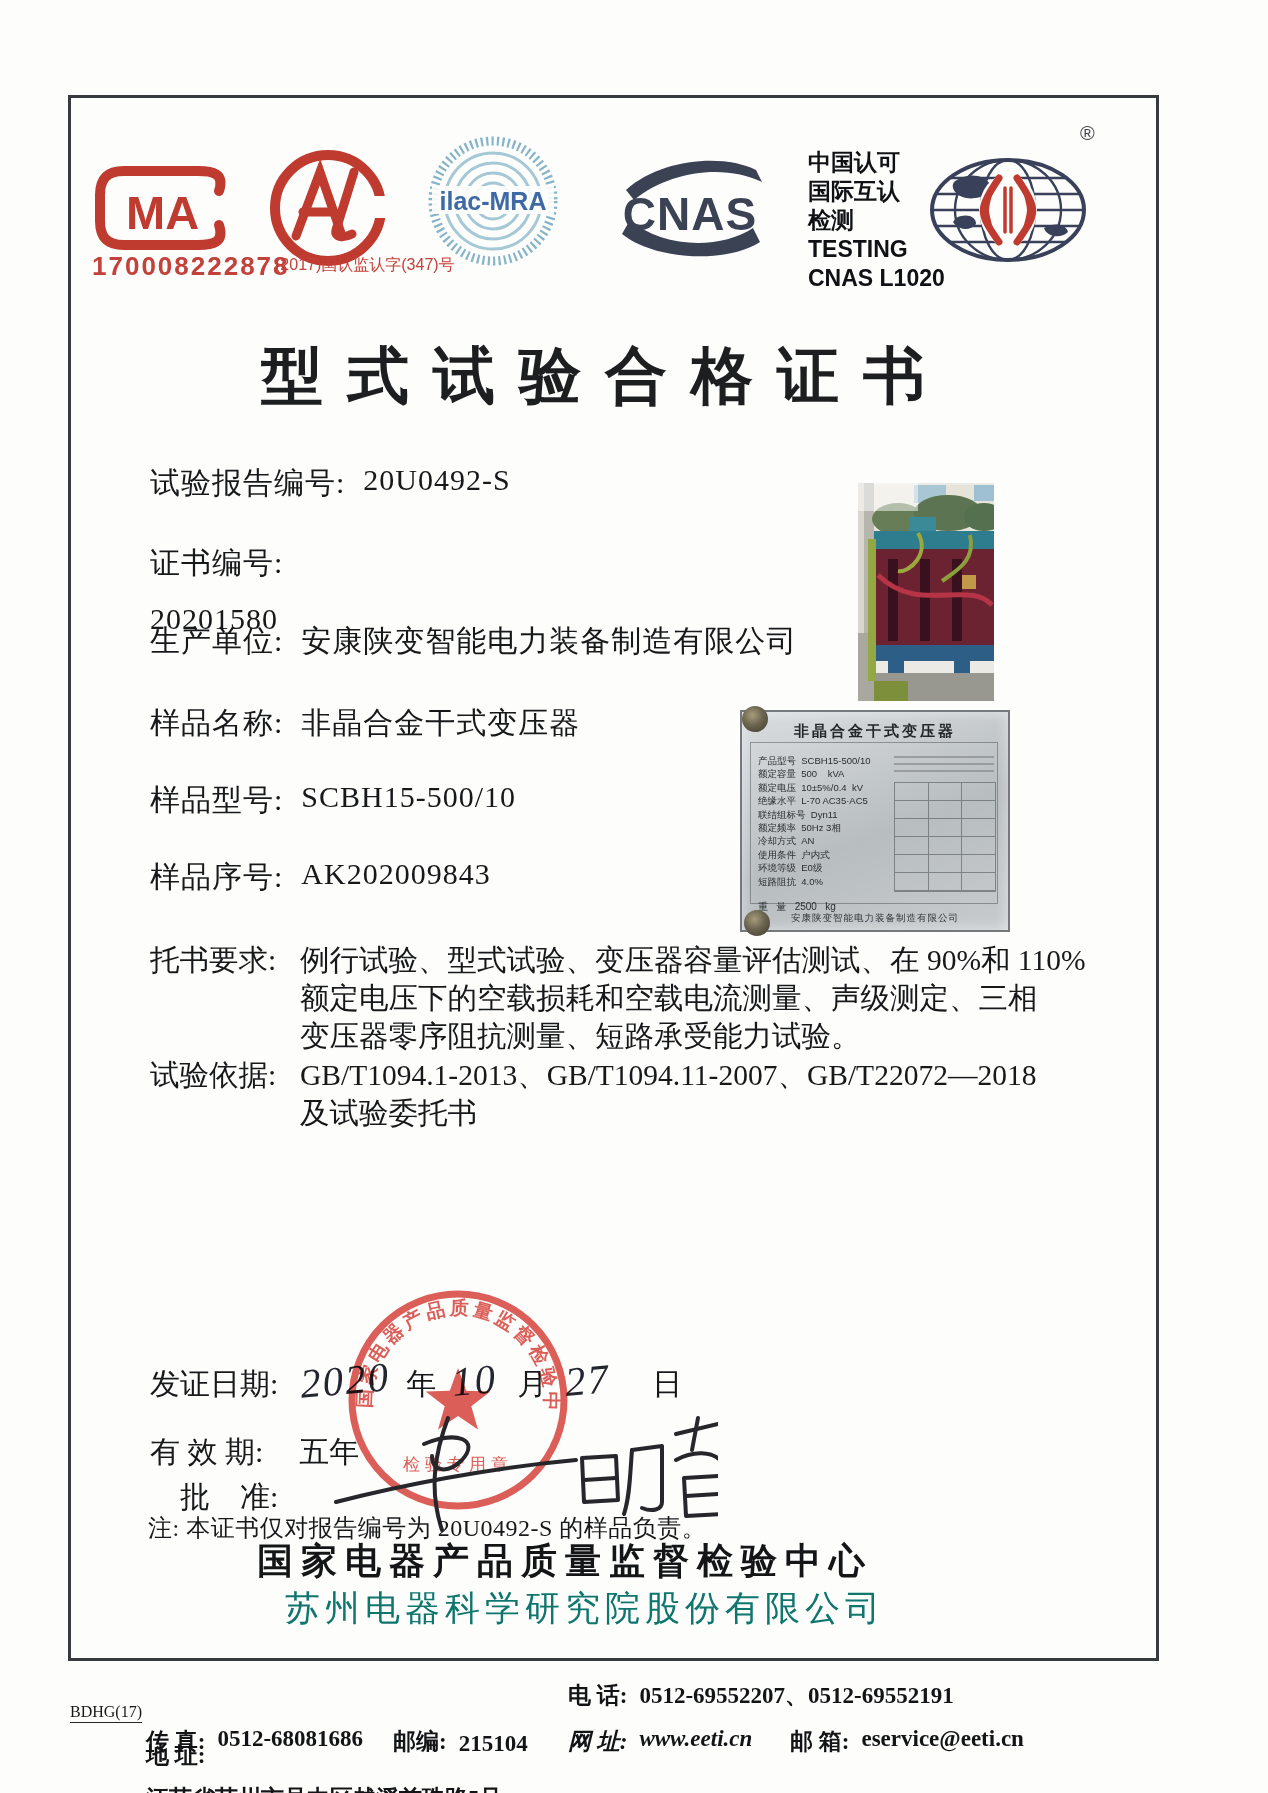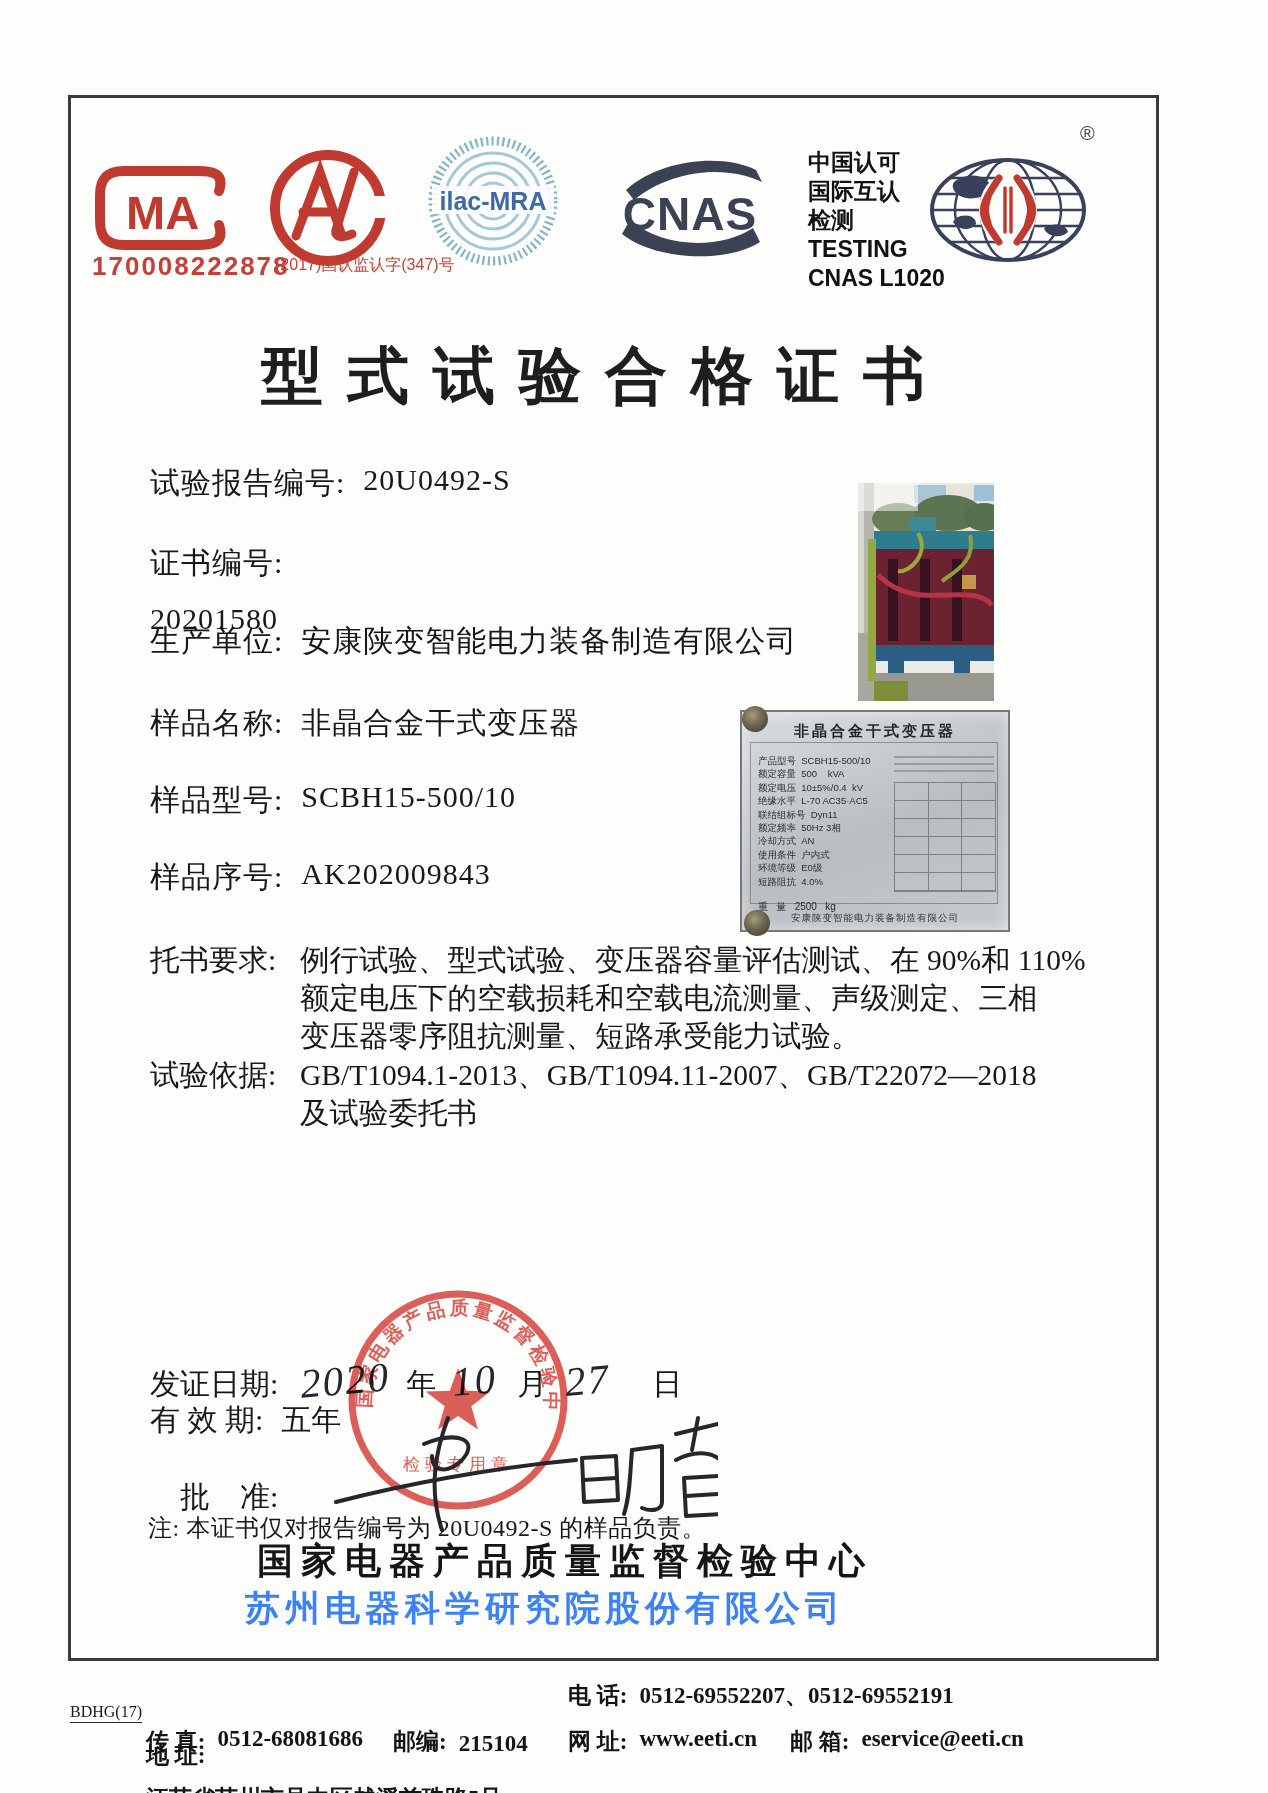--- a/index.html
+++ b/index.html
@@ -40,29 +40,29 @@
   .sec-label{flex:none;width:150px;white-space:pre;}
   .sec-body{white-space:pre-line;}
   #sec-items{left:150px;top:941px;}
   #sec-basis{left:150px;top:1056px;}
   #sec-conclusion{left:150px;top:1131px;line-height:40px;}
 
   
   #issue-row{left:150px;top:1356px;display:flex;align-items:baseline;font-size:30px;white-space:pre;}
   .hand{font-style:italic;font-size:41px;color:#23262e;display:inline-block;transform:rotate(-5deg);letter-spacing:2px;}
   .u-year{margin:0 16px 0 22px;} .u-mo{margin:0 20px 0 16px;} .u-day{margin:0 0 0 18px;}
-  #validity-row{left:150px;top:1400px;display:flex;gap:18px;font-size:30px;white-space:pre;}
+  #validity-row{left:150px;top:1432px;display:flex;gap:36px;font-size:30px;white-space:pre;}
   #approval-row{left:150px;top:1443px;font-size:30px;white-space:pre;}
 
   #stamp{left:342px;top:1284px;mix-blend-mode:multiply;opacity:.85;}
   #signature{left:328px;top:1402px;}
 
   #note-line{left:148px;top:1512px;font-size:24px;letter-spacing:.5px;}
   #org-line1{left:245px;top:1537px;width:640px;text-align:center;font-size:36px;letter-spacing:8px;font-weight:bold;color:#141517;}
-  #org-line2{left:245px;top:1585px;width:640px;text-align:left;font-size:35px;letter-spacing:5px;font-weight:bold;color:#3b82f6;}
+  #org-line2{left:245px;top:1585px;width:640px;text-align:right;font-size:35px;letter-spacing:5px;font-weight:normal;color:#0f766e;}
 
   
   #photo{left:858px;top:483px;}
   #plate{left:740px;top:710px;width:266px;height:218px;border:2px solid #75797c;
          background:linear-gradient(160deg,#d9dddf 0%,#b8bdc0 55%,#c7cbcd 100%);
          box-shadow:inset 0 0 14px rgba(255,255,255,.55);}
   #plate-inner{left:8px;top:30px;width:246px;height:160px;border:1px solid #595d61;opacity:.55;}
   #plate-title{left:0;top:10px;width:100%;text-align:center;font-size:15px;font-weight:bold;
                letter-spacing:3px;color:#23262a;}
   #plate-lines{left:16px;top:42px;font-size:9.5px;line-height:13.4px;color:#2a2d31;
@@ -76,21 +76,21 @@
   #plate-maker{left:0;top:200px;width:100%;text-align:center;font-size:9.5px;letter-spacing:1px;color:#2f3338;}
   .bolt{width:26px;height:26px;border-radius:50%;
         background:radial-gradient(circle at 40% 35%,#a79d7a 0%,#6b6450 45%,#3f3a2c 100%);}
   #bolt-tl{left:0px;top:-6px;} #bolt-bl{left:2px;top:198px;}
 
   
   #f-bdhg{left:70px;top:1703px;font-size:16px;border-bottom:1.5px solid #26282b;padding-bottom:1px;}
   .fline{display:flex;gap:12px;font-size:23px;font-weight:bold;white-space:pre;color:#131416;}
   #f-addr{left:146px;top:1740px;flex-direction:column;} #f-phone{left:568px;top:1680px;}
   #f-fax{left:146px;top:1726px;}  #f-zip{left:393px;top:1726px;align-items:flex-end;}
-  #f-web{left:568px;top:1726px;}  #f-email{left:790px;top:1726px;}
+  #f-web{left:568px;top:1726px;font-style:italic;}  #f-email{left:790px;top:1726px;}
 </style>
 </head>
 <body>
 
 <div class="page">
 
   <div class="abs" id="frame"></div>
 
   <svg class="abs" id="logo-cma" width="150" height="90" viewBox="0 0 150 90">
     <path d="M127,28 C133,10 120,8 106,8 L32,8 C13,8 8,18 8,32 L8,58 C8,72 13,82 32,82 L106,82 C120,82 133,80 127,62" fill="none" stroke="#bf3b30" stroke-width="10" stroke-linecap="round"></path>

